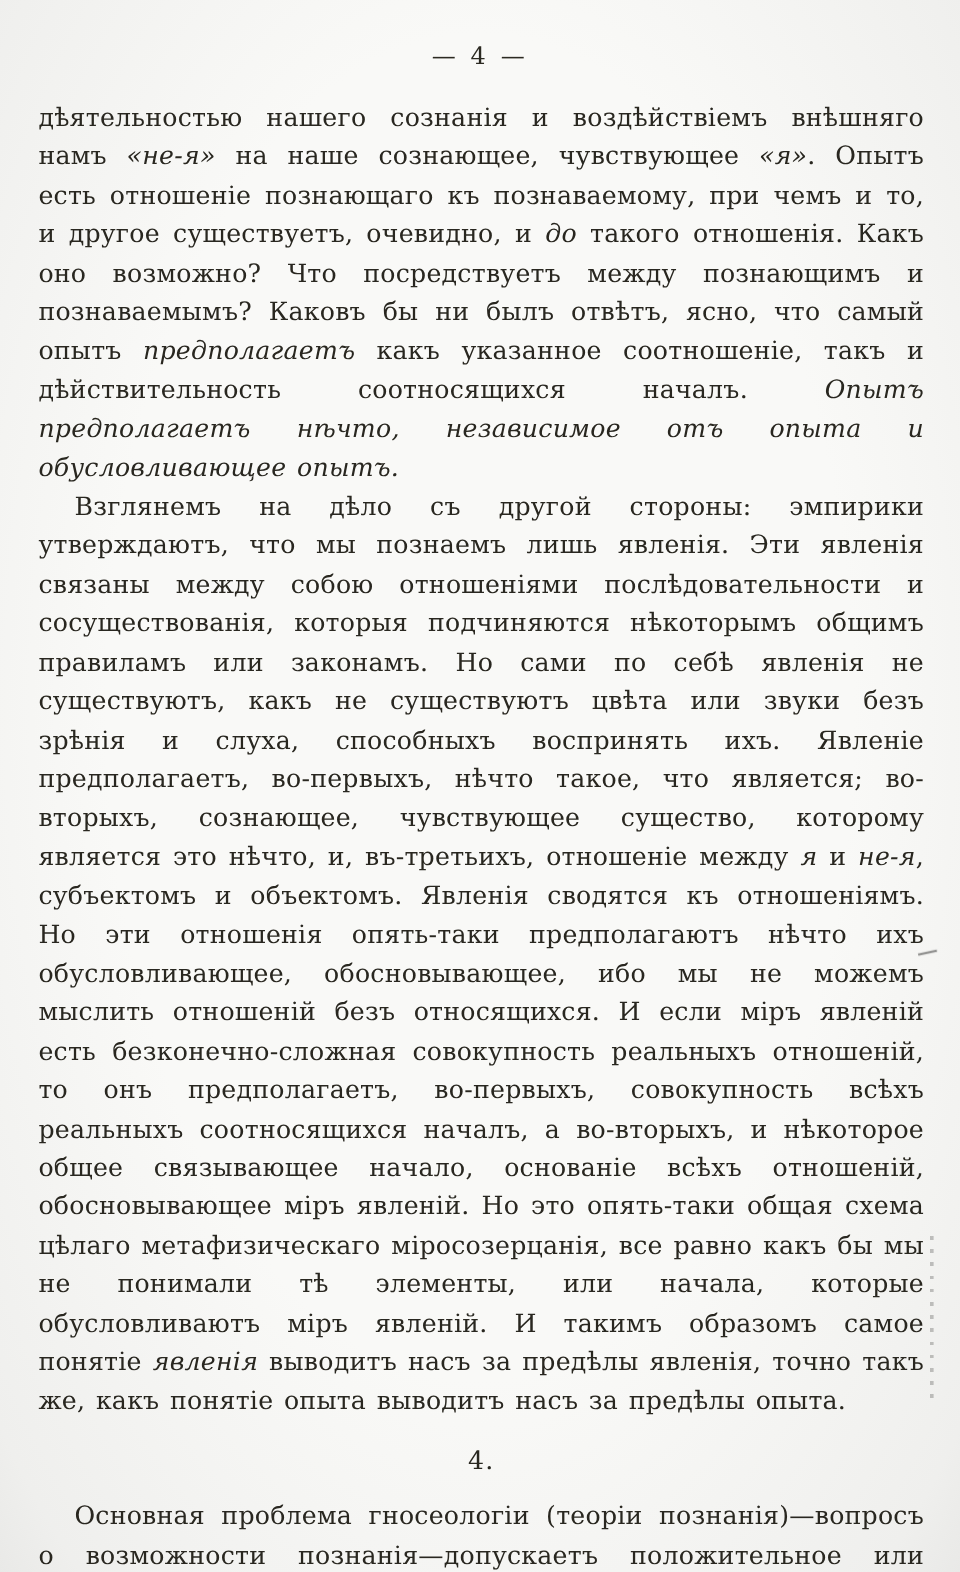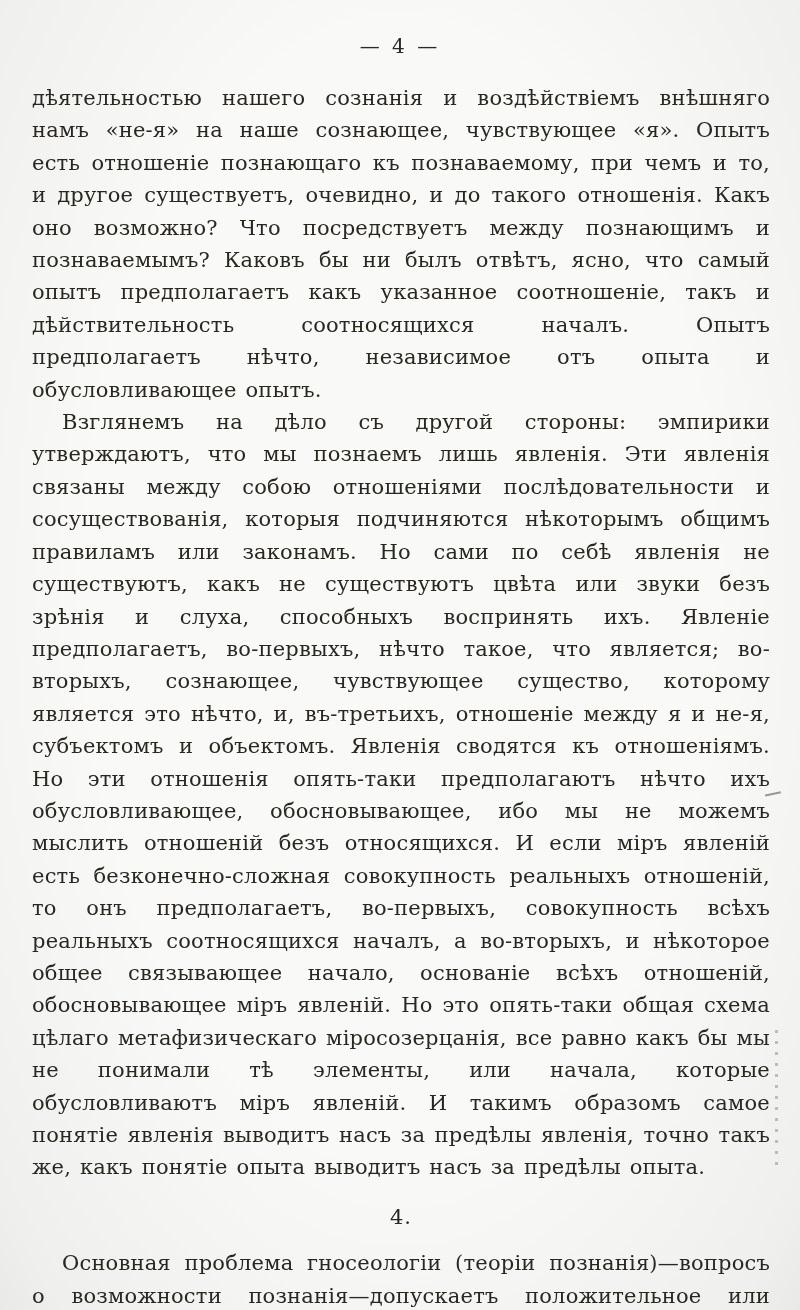--- a/index.html
+++ b/index.html
@@ -42,20 +42,21 @@
   .body-text p.indent {
     text-indent: 30px;
   }
   .section-heading {
     text-align: center;
     margin: 17px 0 14px 0;
     font-size: 21px;
     letter-spacing: 1px;
   }
   .it {
+    font-style: italic;
   }
   
   .scan-mark-1 {
     position: absolute;
     left: 764px;
     top: 784px;
     width: 16px;
     height: 9px;
     border-bottom: 2px solid rgba(70, 70, 68, 0.55);
     transform: rotate(-12deg);

